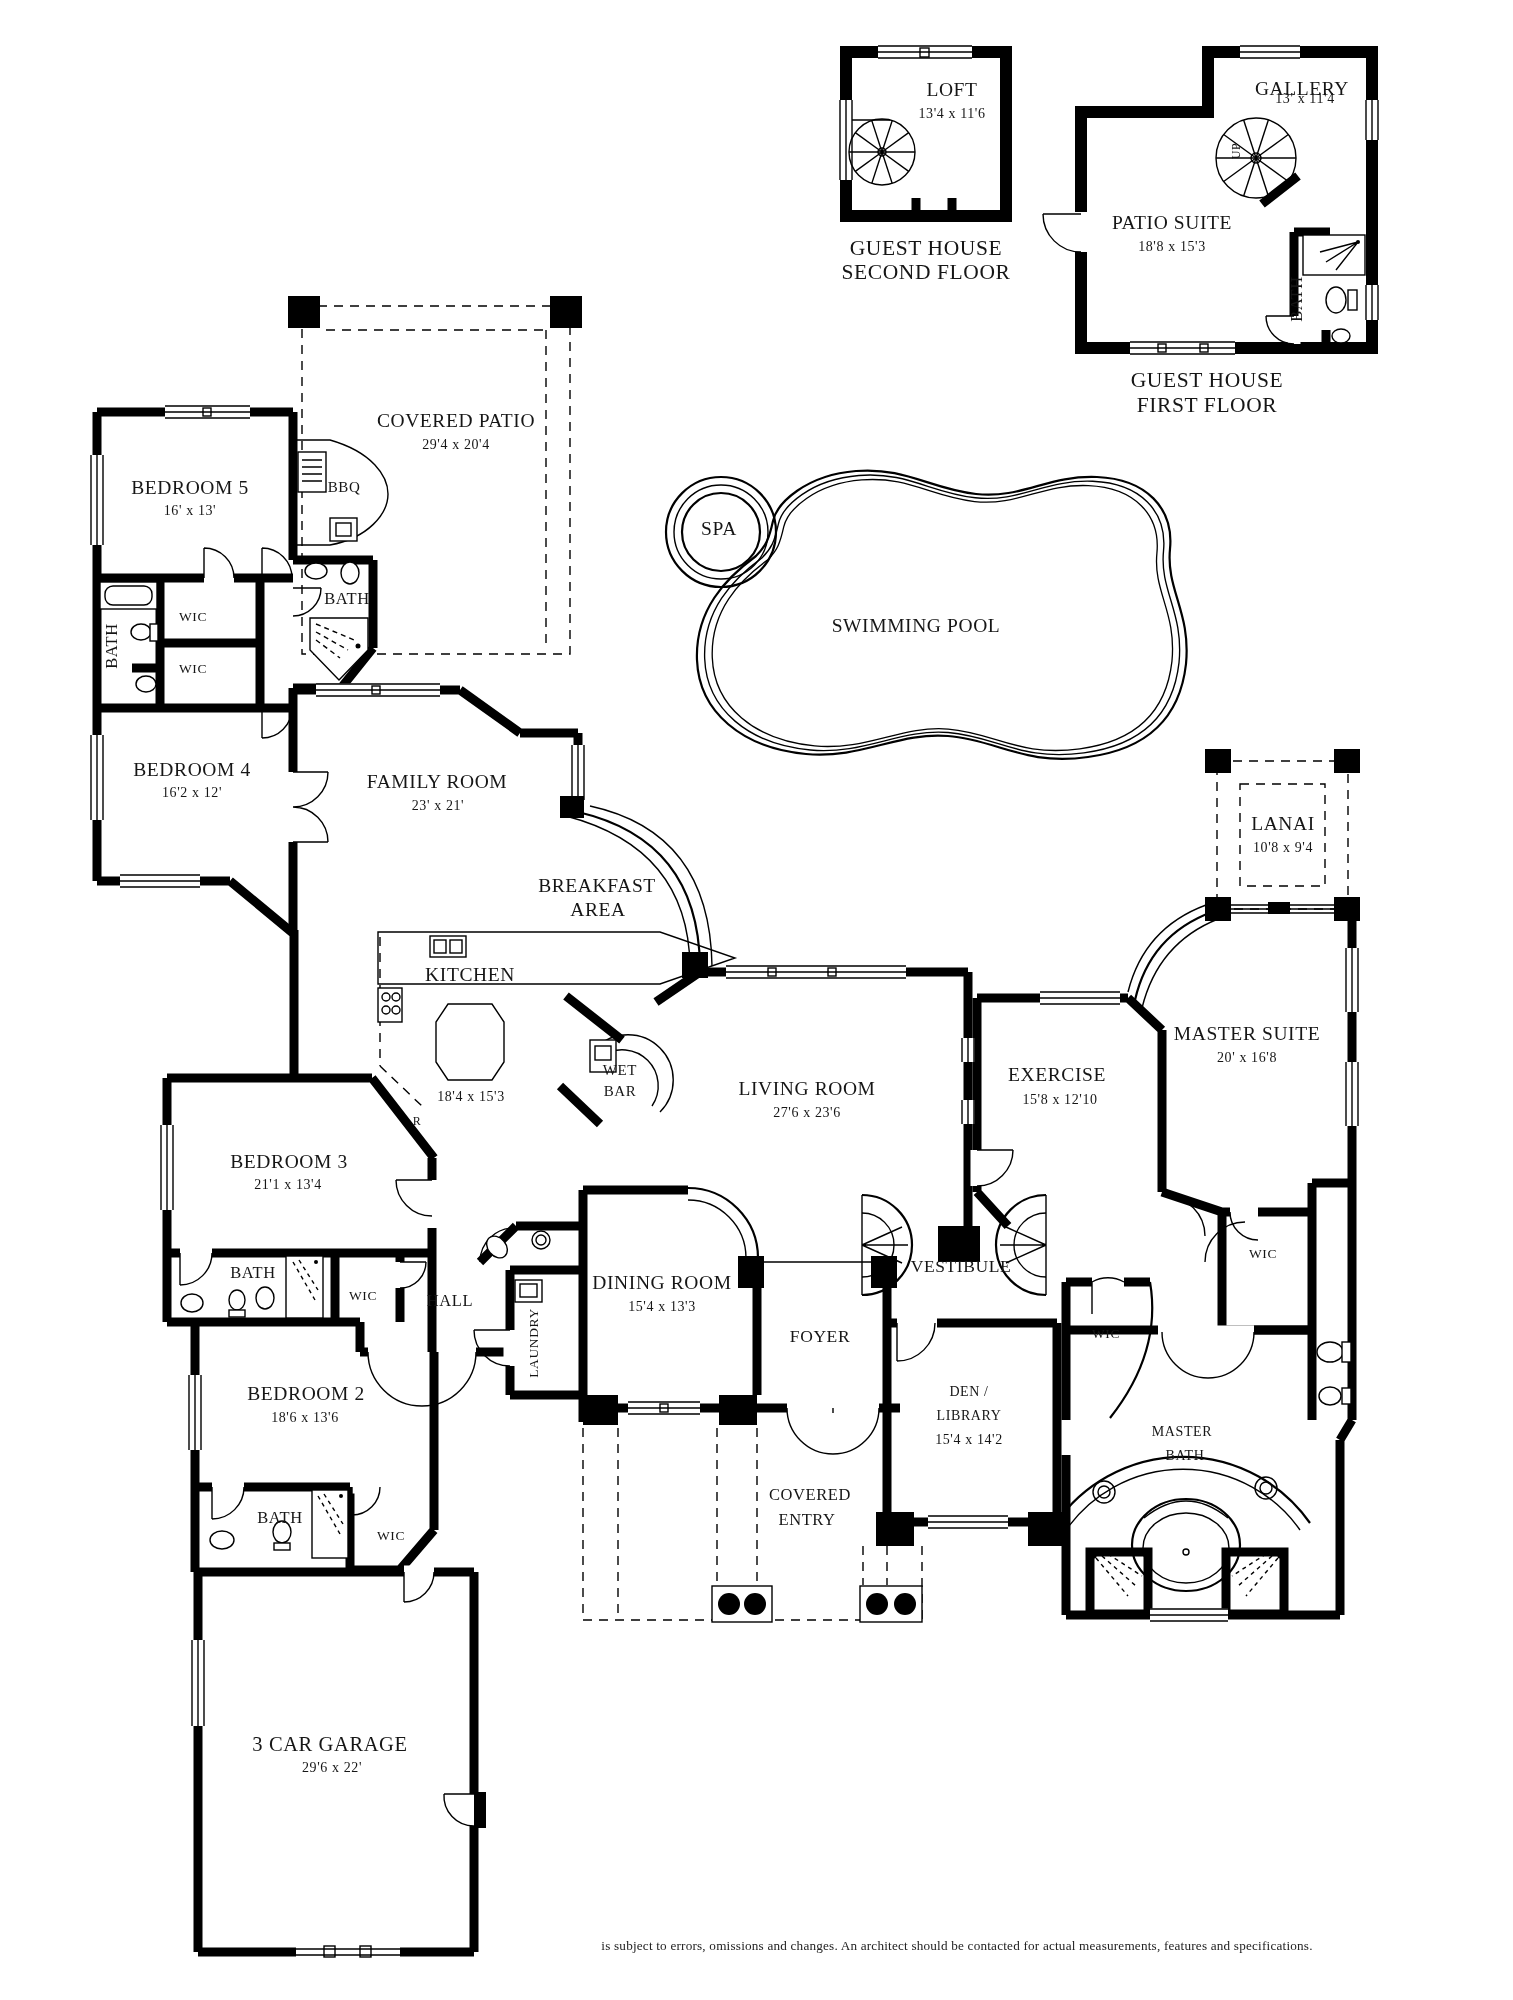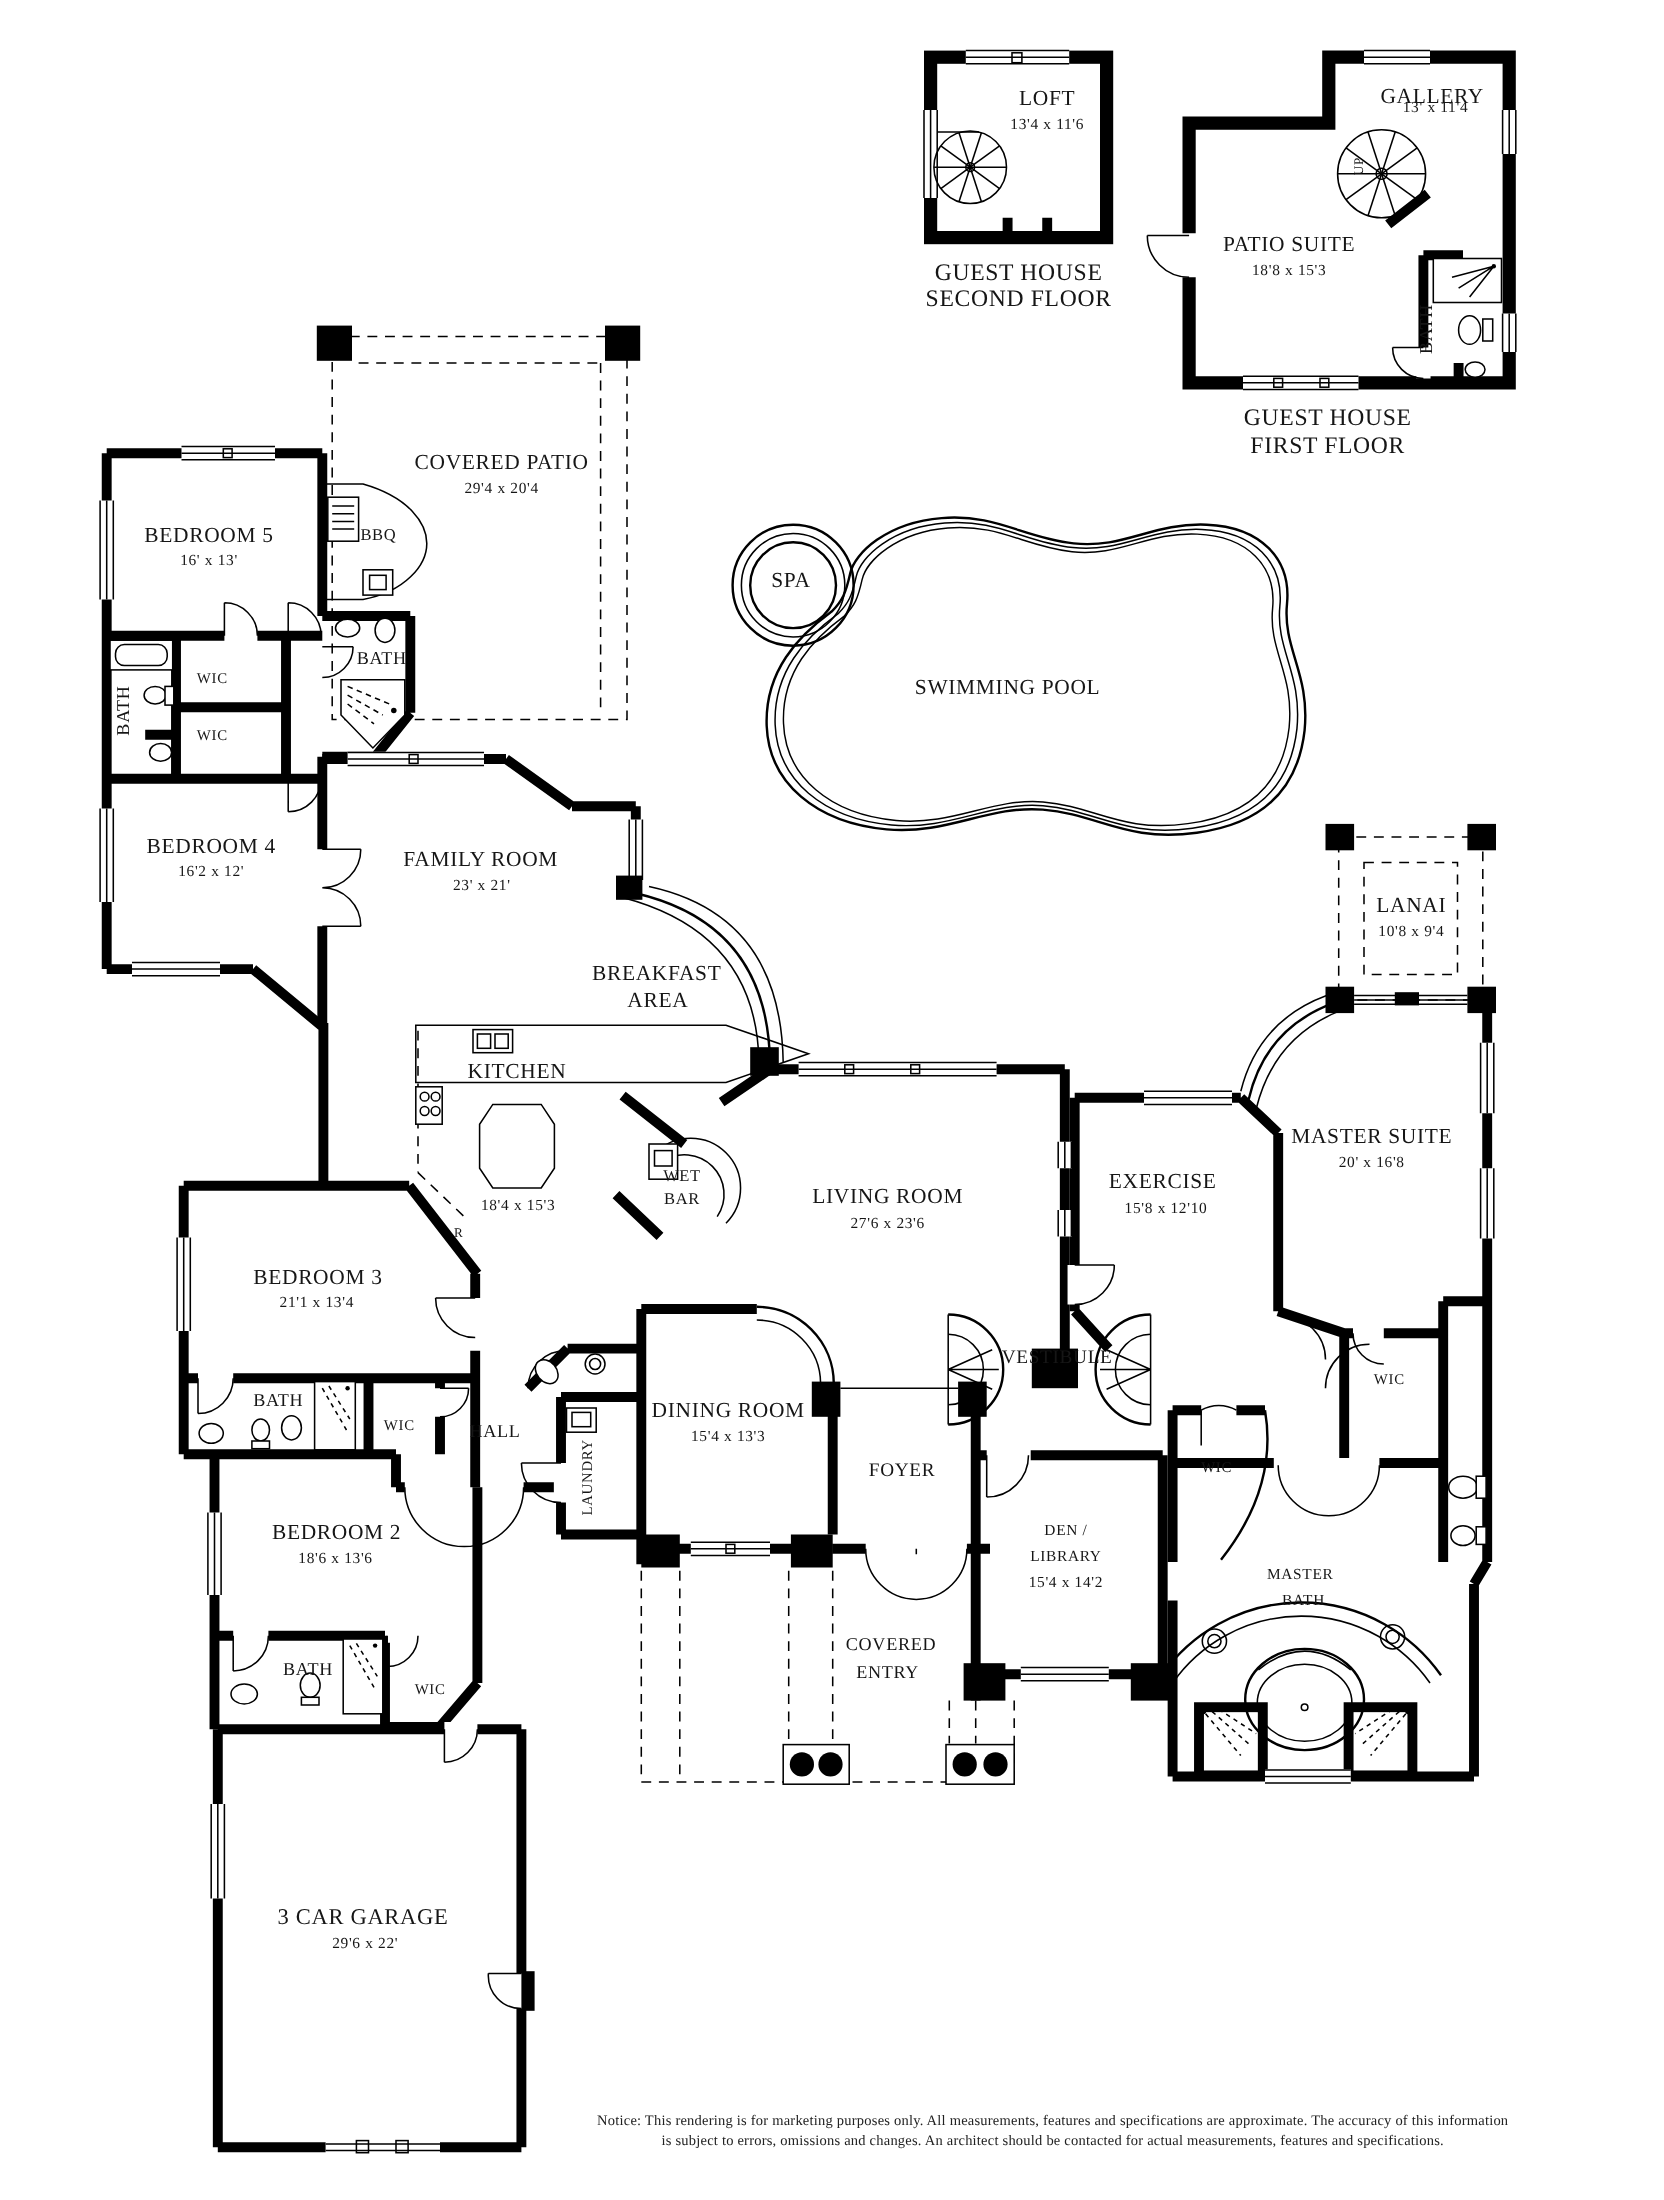--- a/index.html
+++ b/index.html
@@ -391,21 +391,21 @@
 
 <div class="lbl s19" style="left:1283px;top:824px">LANAI</div>
 <div class="lbl s18" style="left:1283px;top:848px">10'8 x 9'4</div>
 <div class="lbl s19" style="left:1247px;top:1034px">MASTER SUITE</div>
 <div class="lbl s18" style="left:1247px;top:1058px">20' x 16'8</div>
 
 <div class="lbl s19" style="left:807px;top:1089px">LIVING ROOM</div>
 <div class="lbl s18" style="left:807px;top:1113px">27'6 x 23'6</div>
 <div class="lbl s19" style="left:1057px;top:1075px">EXERCISE</div>
 <div class="lbl s18" style="left:1060px;top:1100px">15'8 x 12'10</div>
-<div class="lbl s17" style="left:961px;top:1234px">VESTIBULE</div>
+<div class="lbl s17" style="left:961px;top:1266px">VESTIBULE</div>
 
 <div class="lbl s19" style="left:289px;top:1162px">BEDROOM 3</div>
 <div class="lbl s18" style="left:288px;top:1185px">21'1 x 13'4</div>
 <div class="lbl s16" style="left:253px;top:1273px">BATH</div>
 <div class="lbl s13" style="left:363px;top:1296px">WIC</div>
 <div class="lbl s16" style="left:450px;top:1301px">HALL</div>
 
 <div class="lbl s19" style="left:662px;top:1283px">DINING ROOM</div>
 <div class="lbl s18" style="left:662px;top:1307px">15'4 x 13'3</div>
 <div class="lbl vert s13" style="left:534px;top:1343px">LAUNDRY</div>
@@ -424,16 +424,15 @@
 <div class="lbl s13" style="left:1263px;top:1254px">WIC</div>
 <div class="lbl s18" style="left:1182px;top:1432px">MASTER</div>
 <div class="lbl s18" style="left:1185px;top:1456px">BATH</div>
 
 <div class="lbl s16" style="left:810px;top:1495px">COVERED</div>
 <div class="lbl s16" style="left:807px;top:1520px">ENTRY</div>
 
 <div class="lbl s20" style="left:330px;top:1744px">3 CAR GARAGE</div>
 <div class="lbl s18" style="left:332px;top:1768px">29'6 x 22'</div>
 
-<div class="lbl notice" style="left:957px;top:1928px">Notice: This rendering is for marketing purposes only. All measurements, features and specifications are approximate. The accuracy of this information</div>
 <div class="lbl notice" style="left:957px;top:1946px">is subject to errors, omissions and changes. An architect should be contacted for actual measurements, features and specifications.</div>
 
 </div>
 
 </body></html>

